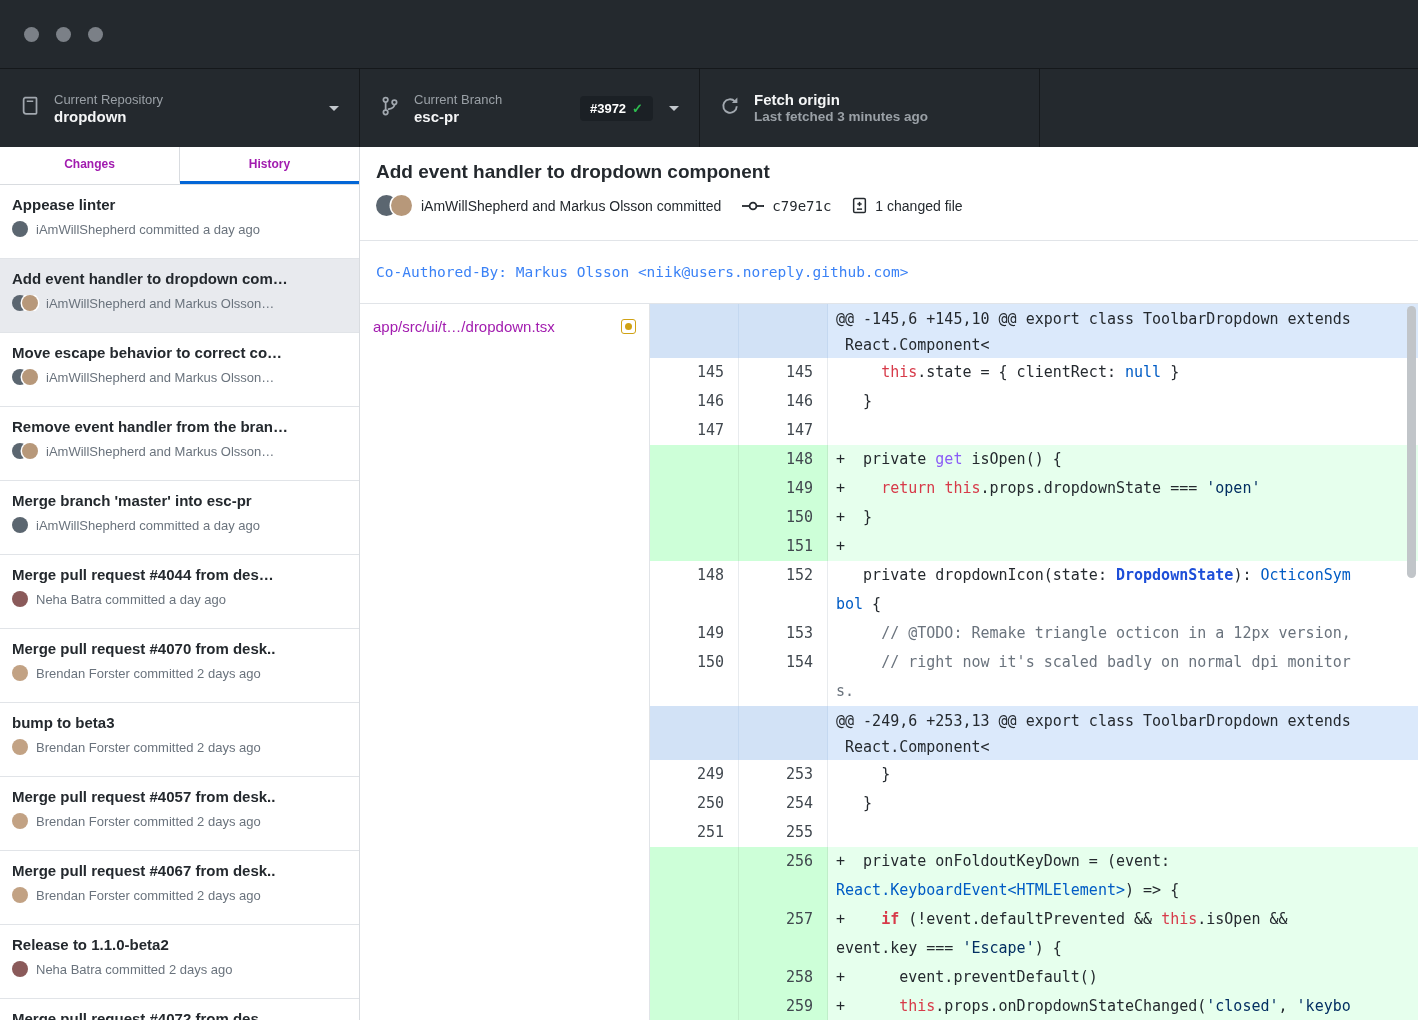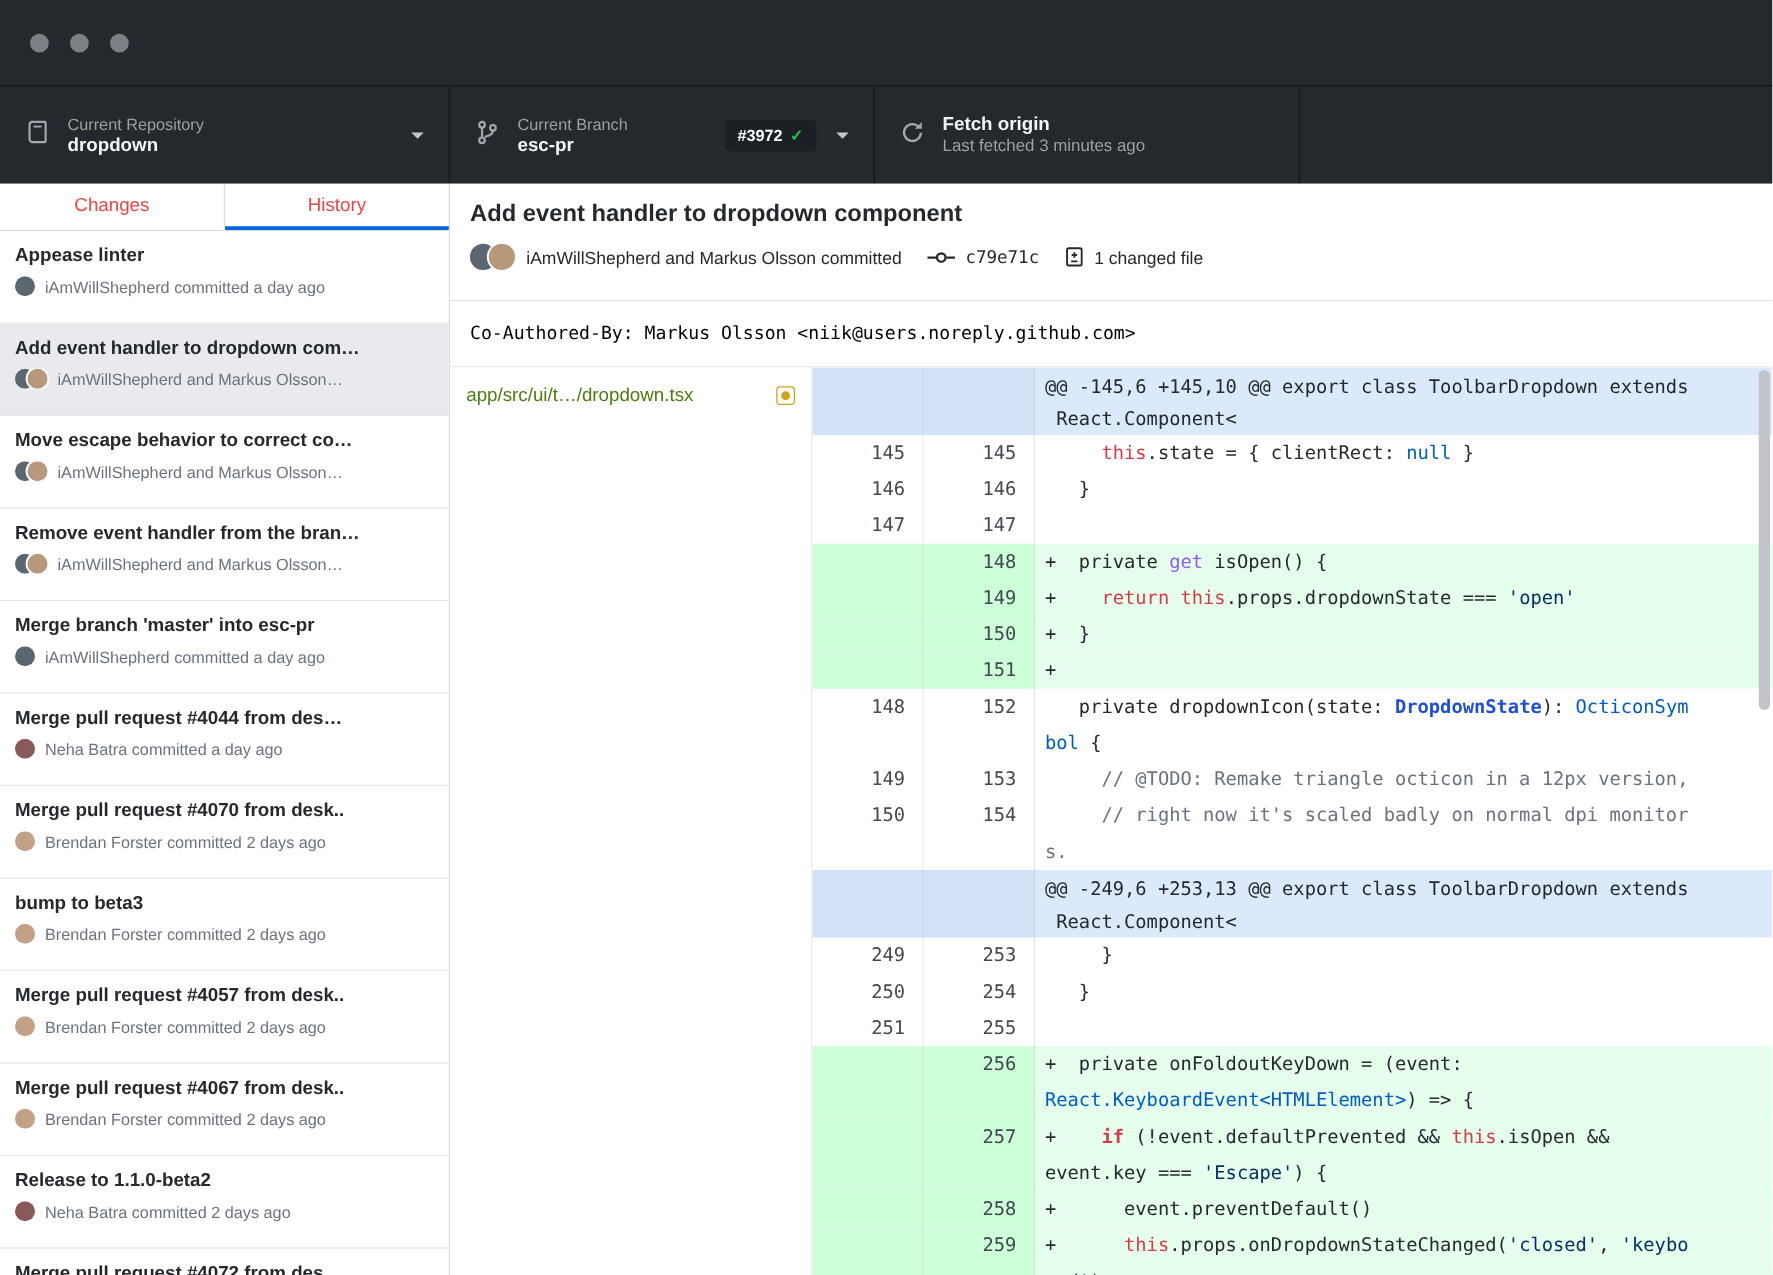--- a/index.html
+++ b/index.html
@@ -23,30 +23,30 @@
   .tb-label { font-size:13px; color:#9aa0a6; line-height:1; }
   .tb-value { font-size:15px; font-weight:700; color:#f4f5f6; line-height:1; }
   .tb-sub   { font-size:13px; color:#9aa0a6; line-height:1; }
   .chevron-down { width:0; height:0; border-left:5px solid transparent; border-right:5px solid transparent;
                   border-top:5px solid #c3c8cd; margin-left:auto; }
   .pr-badge { margin-left:auto; margin-right:16px; background:#1b2025; border-radius:4px;
               padding:5px 10px; font-size:13px; font-weight:700; color:#fff;
               display:flex; align-items:center; gap:6px; }
   .pr-badge .check { color:#2ebc4f; font-size:13px; font-weight:700; }
   .tb-fetch .tb-label { font-size:15px; font-weight:700; color:#f4f5f6; }
-  .tb-fetch .tb-sub { font-size:13.5px; }
+  .tb-fetch .tb-sub { font-size:13.5px;font-weight:bold; }
 
   
   .content { flex:1; display:flex; min-height:0; }
 
   
   .sidebar { width:360px; flex:none; border-right:1px solid #d9dce0; display:flex; flex-direction:column; background:#fff; }
   .tabs { height:38px; flex:none; display:flex; border-bottom:1px solid #d9dce0; }
-  .tab { flex:1; display:flex; align-items:center; justify-content:center; font-size:15px; color:#ef4444;
-         border-bottom:3px solid transparent; cursor:default; }
+  .tab { flex:1; display:flex; align-items:center; justify-content:center; font-size:12px; color:#a21caf;
+         border-bottom:3px solid transparent; cursor:default;font-weight:bold; }
   .tab:first-child { border-right:1px solid #d9dce0; }
   .tab.active { border-bottom-color:#0366d6; }
   .commit-list { flex:1; overflow:hidden; }
   .commit-item { height:74px; padding:11px 12px 0 12px; border-bottom:1px solid #e1e4e8; background:#fff; }
   .commit-item.selected { background:#e8eaee; }
   .commit-title { font-size:15px; font-weight:700; color:#24292e; white-space:nowrap; overflow:hidden; }
   .commit-meta { margin-top:8px; display:flex; align-items:center; gap:8px; font-size:13px; color:#6a737d;
                  white-space:nowrap; overflow:hidden; }
   .avatar-group { display:flex; flex:none; align-items:center; }
   .avatar { width:16px; height:16px; border-radius:50%; display:inline-block; flex:none; }
@@ -55,28 +55,28 @@
   
   .main { flex:1; display:flex; flex-direction:column; min-width:0; background:#fff; }
   .commit-header { height:93px; flex:none; padding:14px 16px 0 16px; }
   .commit-header h1 { font-size:19px; font-weight:700; color:#24292e; }
   .commit-meta-row { margin-top:12px; display:flex; align-items:center; font-size:14px; color:#24292e; }
   .commit-meta-row .avatar { width:21px; height:21px; }
   .byline { margin-left:9px; }
   .sha { font-family:"DejaVu Sans Mono", monospace; font-size:14px; margin-left:7px; }
   .icon-gap { margin-left:20px; display:flex; align-items:center; }
   .files-label { margin-left:7px; }
-  .coauthor-bar { height:54px; flex:none; border-top:1px solid #e1e4e8; border-bottom:1px solid #e1e4e8;
+  .coauthor-bar { height:64px; flex:none; border-top:1px solid #e1e4e8; border-bottom:1px solid #e1e4e8;
                   display:flex; align-items:center; padding:0 16px;
-                  font-family:"DejaVu Sans Mono", monospace; font-size:14.5px; color:#000000; }
+                  font-family:"DejaVu Sans Mono", monospace; font-size:14.5px; color:#3b82f6; }
 
   
   .diff-wrap { flex:1; display:flex; min-height:0; position:relative; }
   .file-panel { width:290px; flex:none; border-right:1px solid #e1e4e8; background:#fff; }
-  .file-row { height:44px; display:flex; align-items:center; padding:0 13px; font-size:15px; color:#4d7c0f; }
+  .file-row { height:44px; display:flex; align-items:center; padding:0 13px; font-size:15px; color:#a21caf; }
   .file-path { flex:1; white-space:nowrap; overflow:hidden; }
   .status-modified { width:15px; height:15px; border:1px solid #d0a215; border-radius:3px; flex:none;
                      display:flex; align-items:center; justify-content:center; }
   .status-modified i { width:7px; height:7px; border-radius:50%; background:#d0a215; }
 
   .diff-view { flex:1; overflow:hidden; font-family:"DejaVu Sans Mono", monospace; font-size:15px;
                line-height:29px; background:#fff; }
   .diff-row { display:flex; align-items:stretch; min-height:29px; }
   .gut { width:89px; flex:none; text-align:right; padding-right:14px; color:#41484f;
          border-right:1px solid #e8ebee; }

